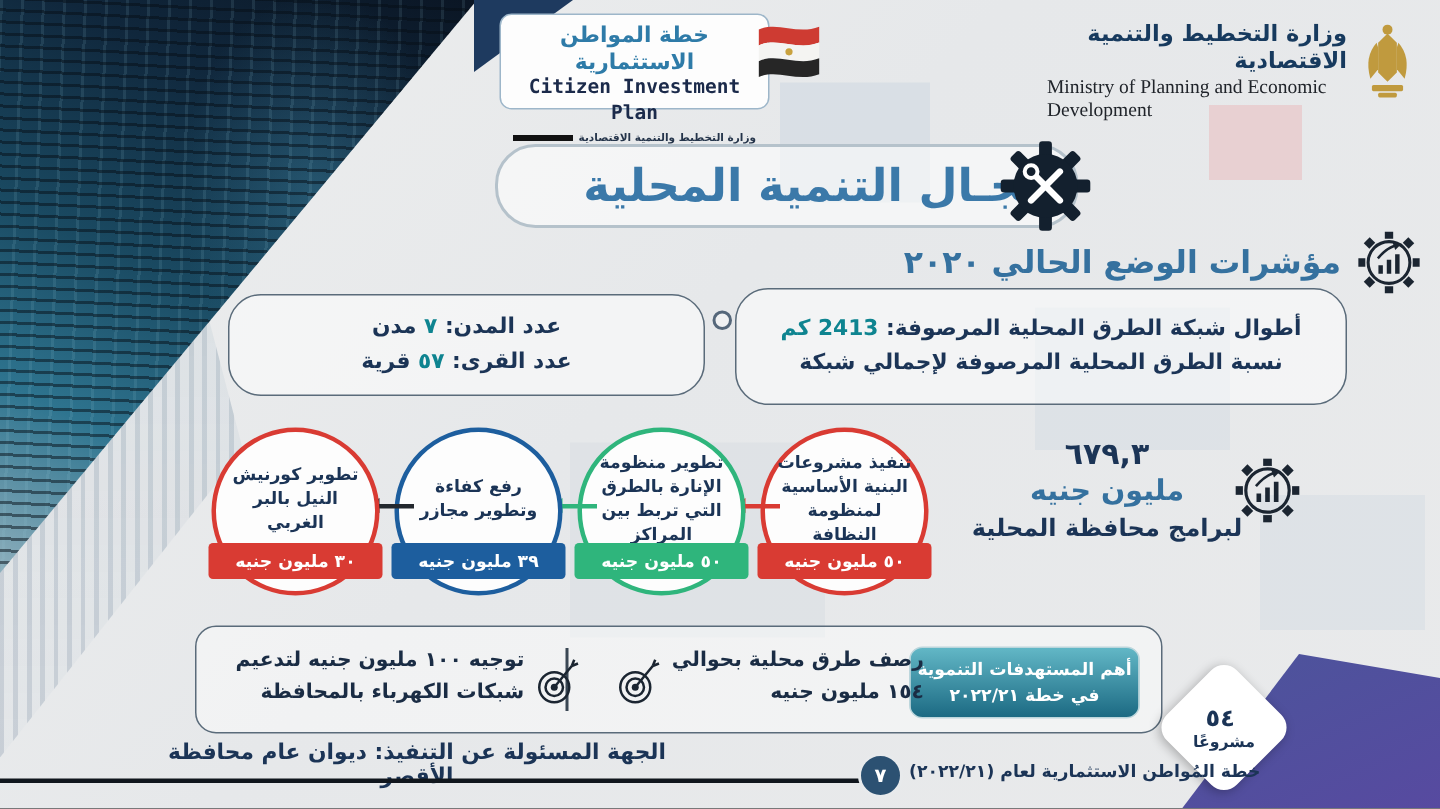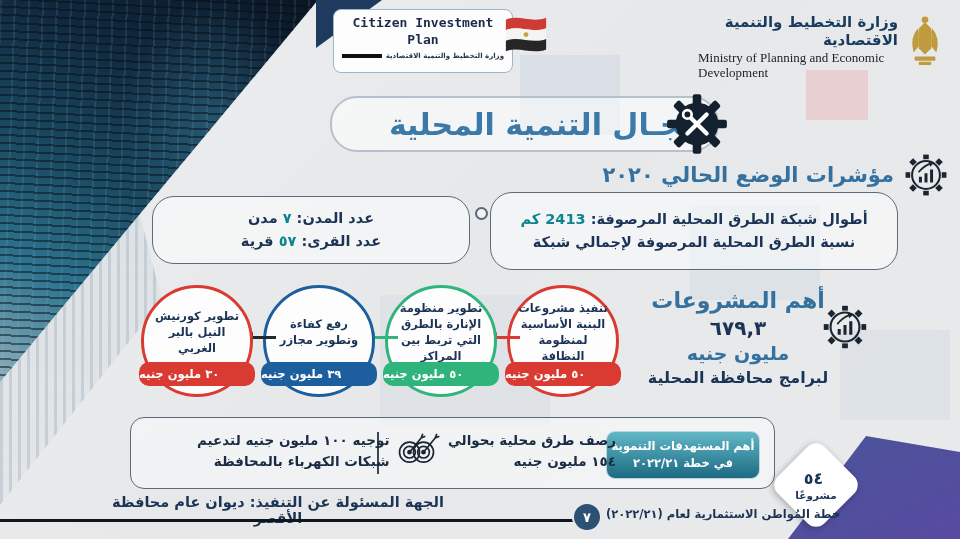--- a/index.html
+++ b/index.html
@@ -70,35 +70,35 @@
   .proj-h{font-size:22px;font-weight:bold;color:#35719f;line-height:1.2;}
   .proj-amount{font-size:20px;font-weight:bold;color:#1b3456;margin-top:2px;}
   .proj-unit{font-size:19px;font-weight:bold;color:#35719f;margin-top:2px;}
   .proj-cap{font-size:16px;font-weight:bold;color:#1b3456;margin-top:4px;}
   .proj-gear{left:818px;top:300px;width:54px;height:54px;}
   
   .proj-circle{position:absolute;width:112px;height:112px;border-radius:50%;top:285px;
     border:3px solid var(--accent,#999);background:#fdfdfd;box-sizing:border-box;}
   .pc-text{height:60px;margin-top:14px;display:flex;align-items:center;justify-content:center;
     text-align:center;font-size:11.5px;font-weight:bold;color:#1b3456;line-height:1.4;padding:0 8px;}
-  .pc-banner{position:absolute;left:-5px;right:-5px;bottom:8px;height:24px;border-radius:10px;
-    background:var(--accent,#999);color:#fff;font-size:11.5px;font-weight:bold;text-align:left;line-height:24px;}
+  .pc-banner{position:absolute;left:-5px;right:-5px;bottom:8px;height:24px;border-radius:3px;
+    background:var(--accent,#999);color:#fff;font-size:11.5px;font-weight:bold;text-align:center;line-height:24px;}
   .c1{left:507px;} .c2{left:385px;} .c3{left:263px;} .c4{left:141px;}
   .arrow{position:absolute;top:336px;width:28px;height:2.5px;background:var(--accent,#333);}
   .arrow::before{content:"";position:absolute;left:-8px;top:-4.2px;border:5.5px solid transparent;
     border-right:8px solid var(--accent,#333);}
   .a1{left:492px;} .a2{left:370px;} .a3{left:248px;}
   
   .tbox{left:130px;top:417px;width:645px;height:72px;border:1.5px solid #5a6b7a;border-radius:14px;
     background:rgba(255,255,255,.45);box-sizing:border-box;}
   .badge{position:absolute;right:14px;top:13px;width:152px;height:46px;border-radius:9px;
     background:linear-gradient(#62b7c6,#1c6a83);border:1px solid #bcd6dc;color:#fff;
     display:flex;flex-direction:column;align-items:center;justify-content:center;
     font-size:11.5px;font-weight:bold;line-height:1.5;}
-  .titem{position:absolute;display:flex;direction:ltr;align-items:flex-start;gap:7px;top:12px;margin-left:40px;}
+  .titem{position:absolute;display:flex;direction:ltr;align-items:flex-end;gap:7px;top:12px;}
   .titem-roads{right:158px;}
   .titem-elec{left:26px;}
   .titem-txt{text-align:right;font-size:13.5px;font-weight:bold;color:#1a2c44;line-height:1.55;direction:rtl;}
   .target-icon{width:30px;height:36px;flex:0 0 auto;}
   .tdivider{position:absolute;left:246px;top:14px;width:2px;height:42px;background:#3a4754;}
   
   .diamond{left:783px;top:452px;width:66px;height:66px;background:#fff;border-radius:12px;
     transform:rotate(45deg);box-shadow:0 2px 7px rgba(0,0,0,.28);}
   .diamond-in{position:absolute;inset:0;transform:rotate(-45deg);display:flex;flex-direction:column;
     align-items:center;justify-content:center;color:#1b3456;font-weight:bold;}
@@ -121,20 +121,21 @@
   <div class="patch patch-b1"></div>
   <div class="patch patch-b2"></div>
   <div class="patch patch-b3"></div>
   <div class="patch patch-b4"></div>
   <div class="photo-ghost"></div>
   <div class="photo"></div>
   <div class="navy-ribbon"></div>
   <div class="grad-tri"></div>
 
   <div class="abs logo-box">
+    <div class="logo-ar">خطة المواطن الاستثمارية</div>
     <div class="logo-en">Citizen Investment Plan</div>
     <div class="logo-sub">
       <div class="logo-bar"></div>
       <div class="logo-sub-txt">وزارة التخطيط والتنمية الاقتصادية</div>
     </div>
   </div>
   <svg class="abs flag" viewBox="0 0 48 44">
     <path d="M3 5 C16 -1 30 9 45 3 L45 14 C30 20 16 10 3 16 Z" fill="#ce3b32"></path>
     <path d="M3 16 C16 10 30 20 45 14 L45 25 C30 31 16 21 3 27 Z" fill="#f4f4f2"></path>
     <path d="M3 27 C16 21 30 31 45 25 L45 36 C30 42 16 32 3 38 Z" fill="#262626"></path>
@@ -207,21 +208,20 @@
     <div class="bline"><span class="dk">عدد المدن: </span><span class="tl">٧</span><span class="dk"> مدن</span></div>
     <div class="bline"><span class="dk">عدد القرى: </span><span class="tl">٥٧</span><span class="dk"> قرية</span></div>
   </div>
   <div class="ring abs"></div>
   <div class="abs obox box-roads">
     <div class="bline"><span class="dk">أطوال شبكة الطرق المحلية المرصوفة: </span><span class="tl">2413 كم</span></div>
     <div class="bline dk">نسبة الطرق المحلية المرصوفة لإجمالي شبكة</div>
   </div>
 
   <div class="abs proj-block">
-    <div class="proj-h">أهم المشروعات</div>
     <div class="proj-amount">٦٧٩,٣</div>
     <div class="proj-unit">مليون جنيه</div>
     <div class="proj-cap">لبرامج محافظة المحلية</div>
   </div>
   <svg class="abs proj-gear" viewBox="0 0 56 56">
     <g stroke="#1b2531" fill="none" stroke-width="2.2">
       <circle cx="28" cy="28" r="15"></circle>
       <g stroke-width="6">
         <line x1="28" y1="6" x2="28" y2="11"></line>
           <line x1="28" y1="45" x2="28" y2="50"></line>

